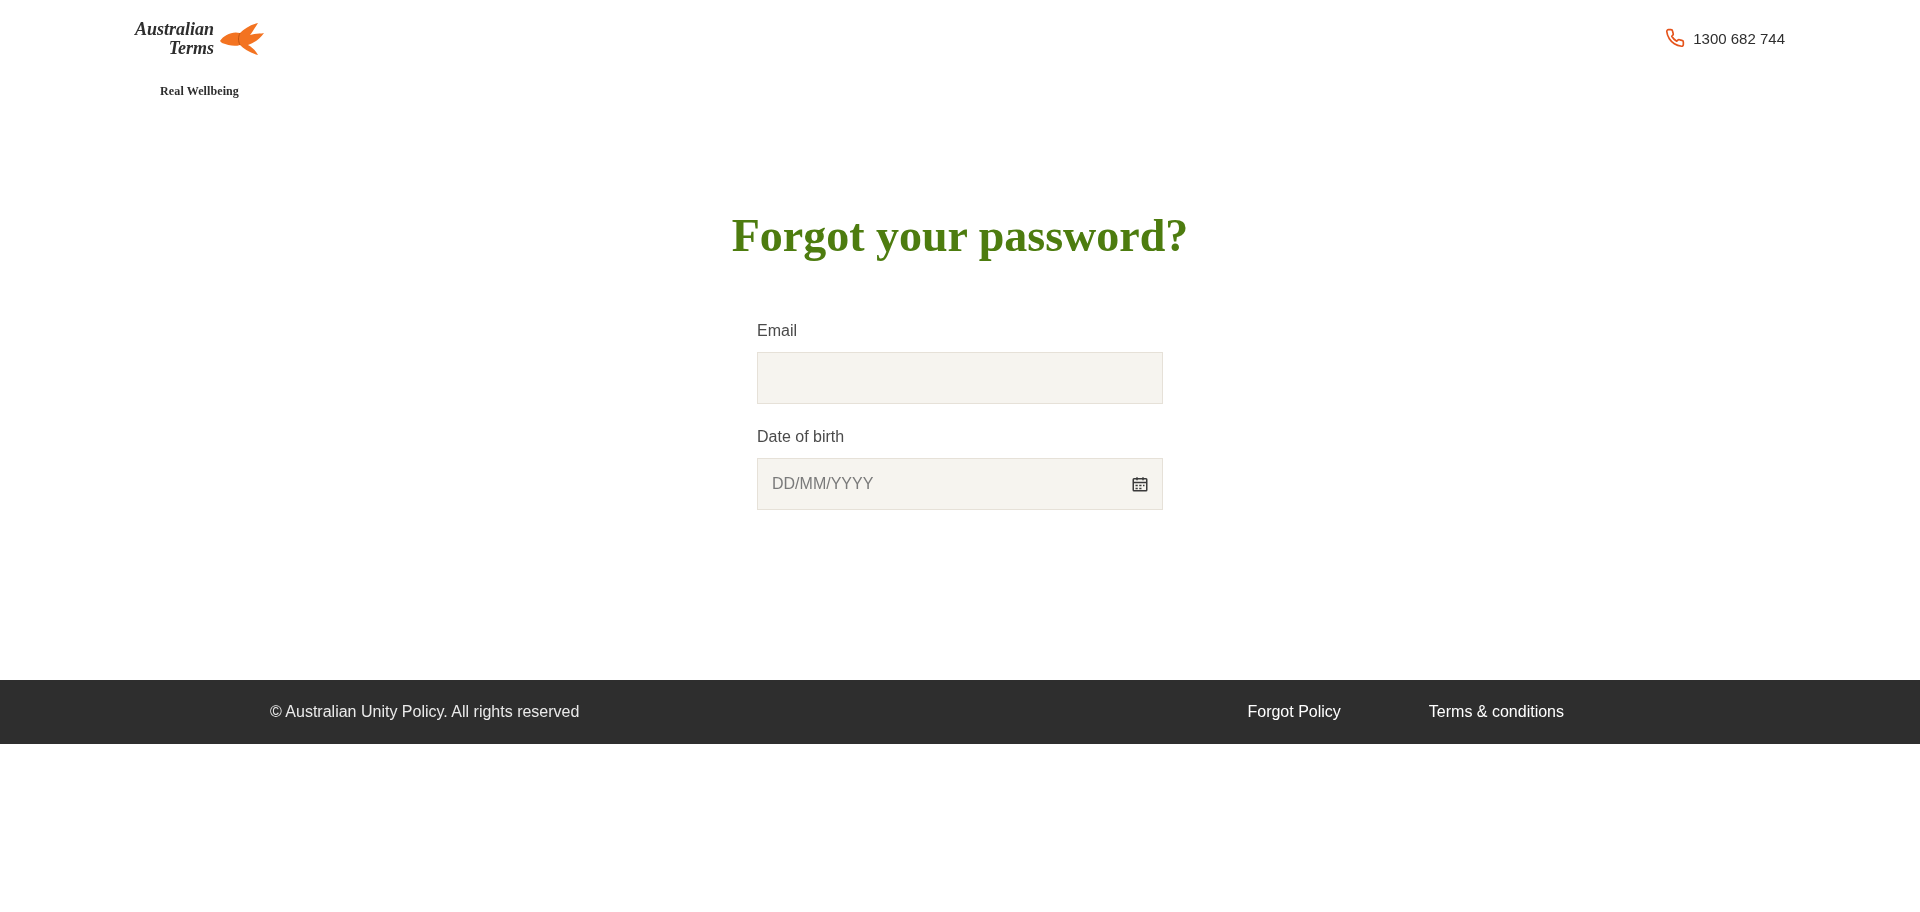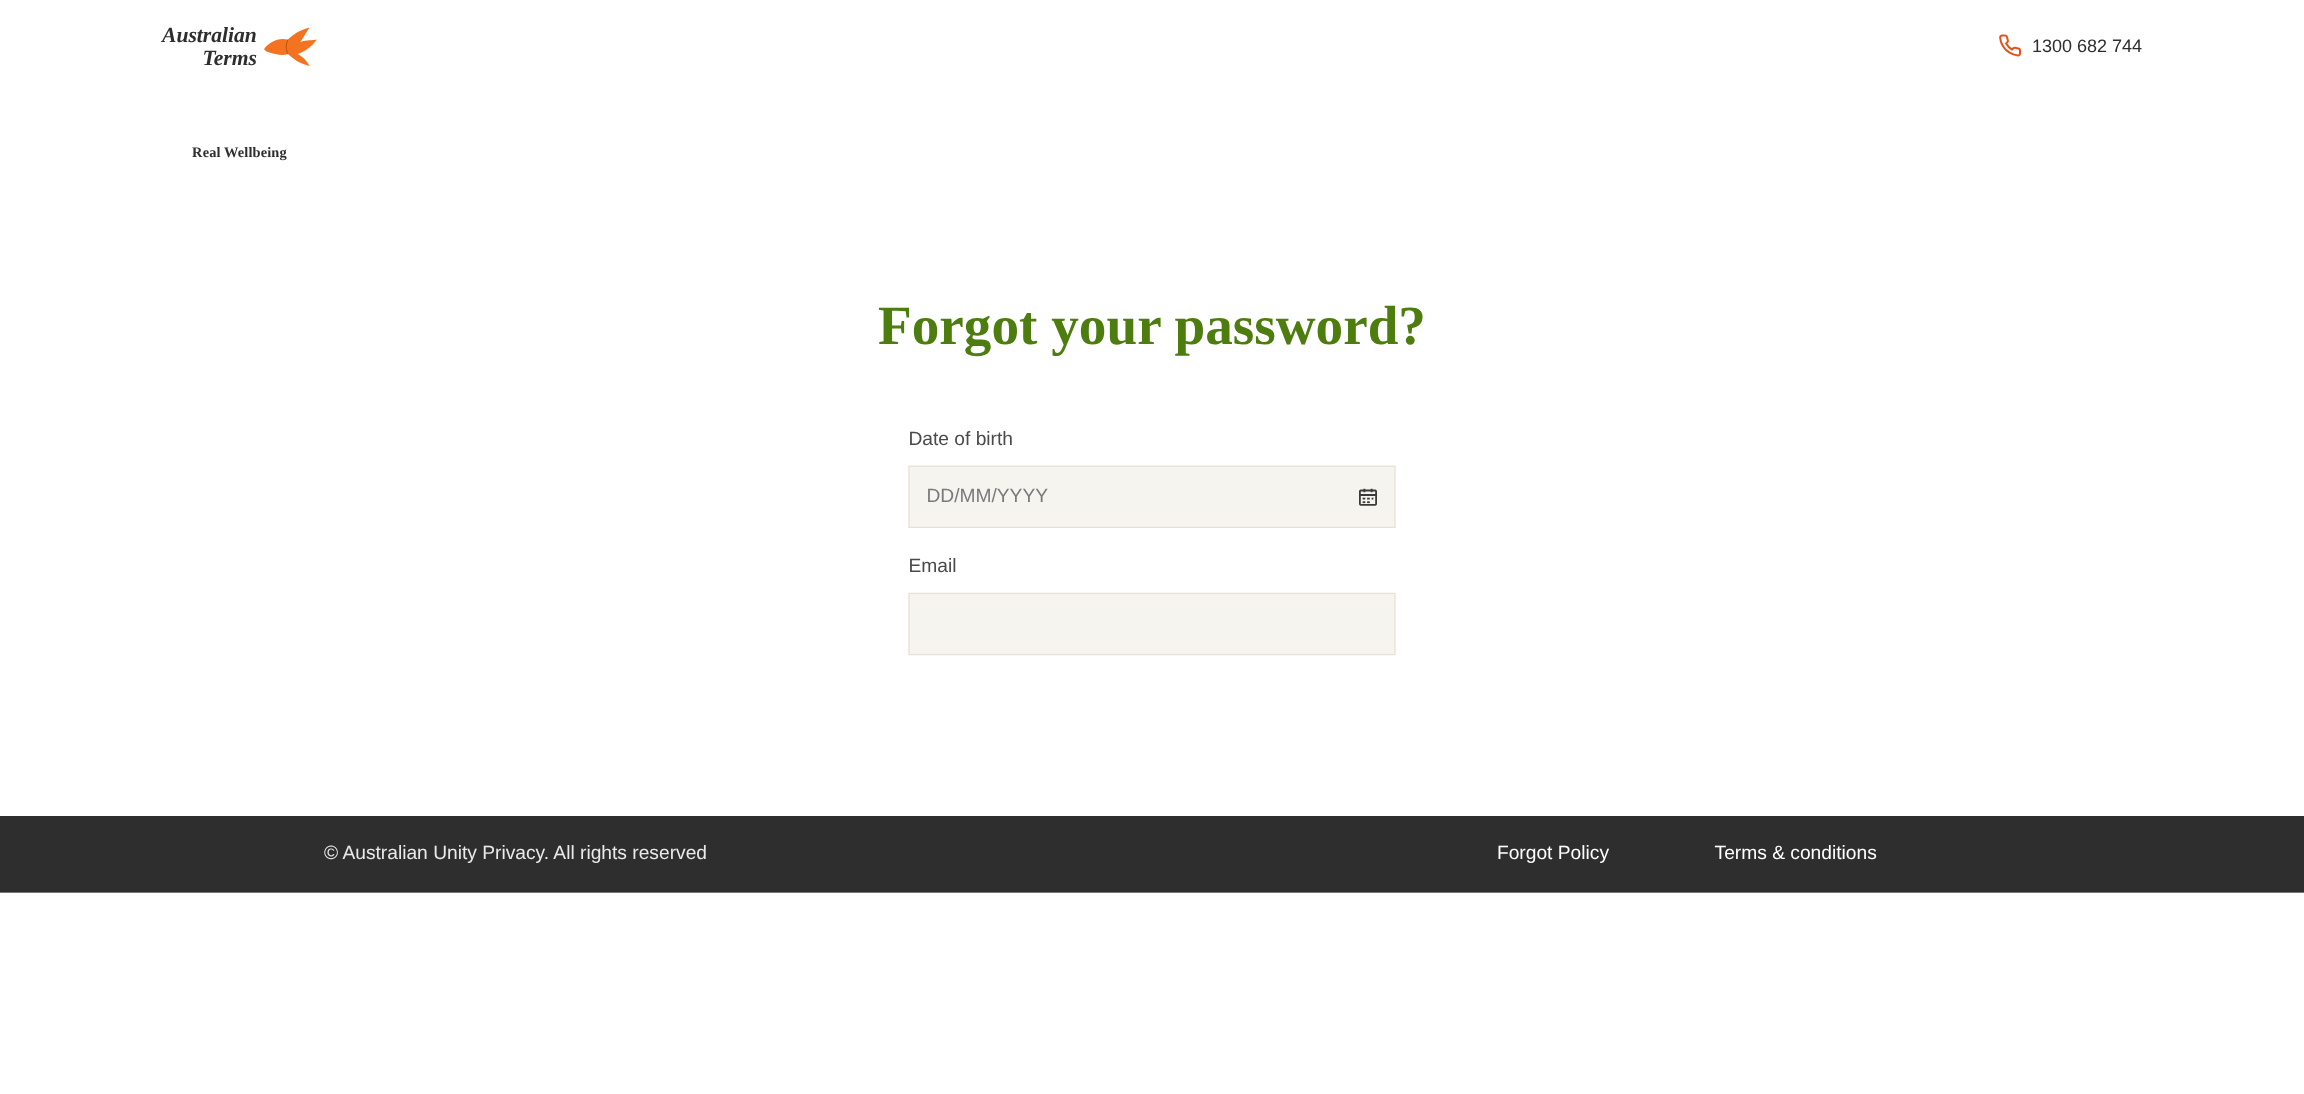--- a/index.html
+++ b/index.html
@@ -17,21 +17,20 @@
     .header {
       display: flex;
       justify-content: space-between;
       align-items: flex-start;
       padding: 20px 135px;
     }
     .logo-block {
       display: flex;
       flex-direction: column;
       align-items: center;
-      gap: 36px;
     }
     .logo-top {
       display: flex;
       align-items: center;
       font-family: Georgia, serif;
       font-weight: bold;
       font-style: italic;
       color: #2e2e2e;
       font-size: 18px;
       line-height: 1.05;
@@ -221,52 +220,52 @@
         </span>
         <span class="phone-number">1300 682 744</span>
       </div>
     </header>
 
     <main class="main">
       <h1>Forgot your password?</h1>
 
       <form class="form">
         <div class="form-group">
+          <label>Email</label>
+          <div class="input-wrap">
+            <input type="text" value="" style="">
+          </div>
+        </div>
+
+        <div class="form-group">
           <label>Date of birth</label>
           <div class="input-wrap input-with-icon">
             <input type="text" placeholder="DD/MM/YYYY" style="">
             <span class="calendar-icon">
               <svg viewBox="0 0 24 24" fill="currentColor">
                 <rect x="3" y="5" width="18" height="16" rx="1" fill="none" stroke="currentColor" stroke-width="2"></rect>
                 <line x1="3" y1="10" x2="21" y2="10" stroke="currentColor" stroke-width="2"></line>
                 <line x1="8" y1="3" x2="8" y2="7" stroke="currentColor" stroke-width="2"></line>
                 <line x1="16" y1="3" x2="16" y2="7" stroke="currentColor" stroke-width="2"></line>
                 <rect x="6" y="13" width="3" height="2"></rect>
                 <rect x="11" y="13" width="3" height="2"></rect>
                 <rect x="6" y="17" width="3" height="2"></rect>
                 <rect x="11" y="17" width="3" height="2"></rect>
                 <rect x="16" y="13" width="2" height="2"></rect>
               </svg>
             </span>
           </div>
         </div>
 
-        <div class="form-group">
-          <label>Email</label>
-          <div class="input-wrap">
-            <input type="text" value="" style="">
-          </div>
-        </div>
-
       </form>
     </main>
   </div>
 
   <footer class="footer-static">
-    <span class="copyright">© Australian Unity Privacy. All rights reserved</span>
+    <span class="copyright">© Australian Unity Policy. All rights reserved</span>
     <div class="footer-links">
       <a>Forgot Policy</a>
       <a>Terms &amp; conditions</a>
     </div>
   </footer>
 
   <div class="below-footer"></div>
 </div>
 
 </body></html>

